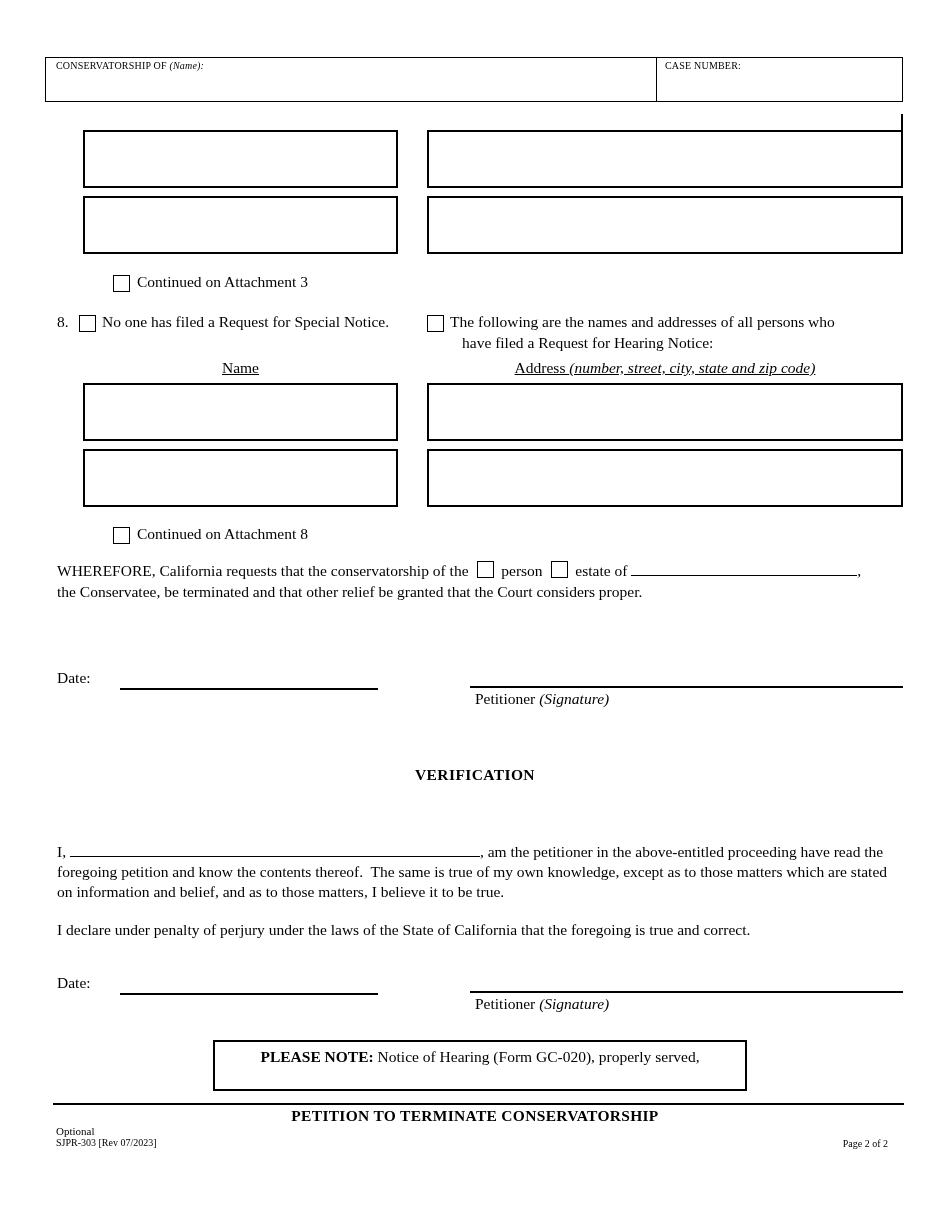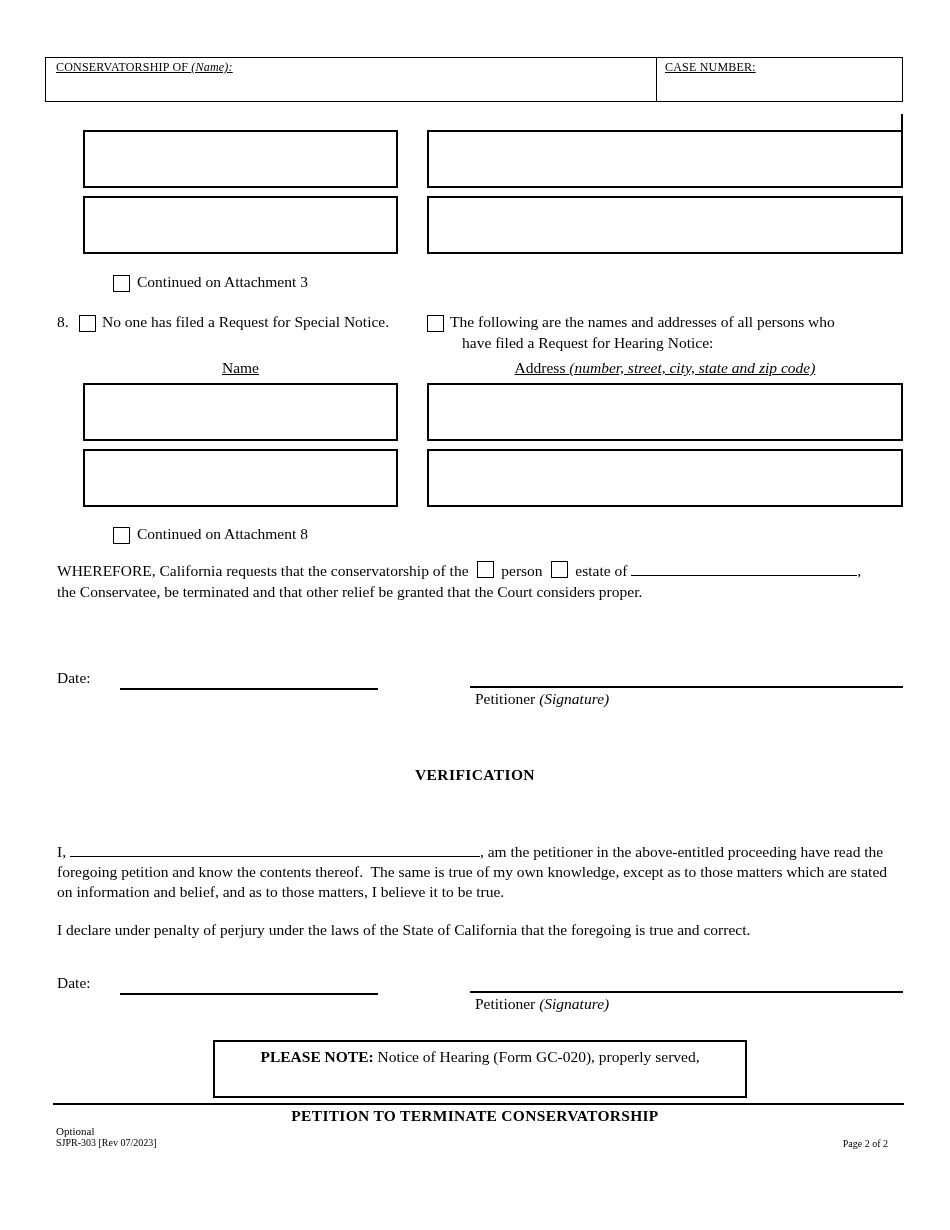--- a/index.html
+++ b/index.html
@@ -4,41 +4,41 @@
 <style>
   html,body{margin:0;padding:0;background:#fff;}
   .page{
     position:relative;width:950px;height:1230px;background:#ffffff;color:#000;
     font-family:"Liberation Serif","DejaVu Serif",serif;font-size:15.5px;overflow:hidden;
   }
   .abs{position:absolute;}
   
   .hdr-box{left:45px;top:57px;width:858px;height:45px;border:1.5px solid #000;box-sizing:border-box;}
   .hdr-div{left:656px;top:57px;width:0;height:45px;border-left:1.5px solid #000;}
-  .hdr-label{font-size:12px;letter-spacing:.2px;text-decoration:underline;}
+  .hdr-label{font-size:10px;letter-spacing:.2px;}
   
   .entry{border:2px solid #000;box-sizing:border-box;background:#fff;}
   .colL{left:83px;width:315px;height:58px;}
   .colR{left:427px;width:476px;height:58px;}
   .tick{left:901px;top:114px;width:2px;height:16px;background:#000;}
   
   .cb{display:inline-block;width:15px;height:15px;border:1.5px solid #000;background:#fff;box-sizing:content-box;vertical-align:-2px;}
   .cb.abs{vertical-align:baseline;}
   
   .it{font-style:italic;}
   .b{font-weight:bold;}
   .u{text-decoration:underline;margin-top:12px;}
   .nowrap{white-space:nowrap;}
   .center{text-align:center;}
   .blank{display:inline-block;border-bottom:1.5px solid #000;height:13px;}
   .rule2{border-top:2px solid #000;height:0;}
   .small{font-size:10px;}
   .para{line-height:19.8px;}
   
-  .note-box{left:213px;top:1040px;width:534px;height:58px;border:2px solid #000;box-sizing:border-box;padding-top:3px;line-height:23px;}
+  .note-box{left:213px;top:1040px;width:534px;height:51px;border:2px solid #000;box-sizing:border-box;padding-top:3px;line-height:23px;}
 </style>
 </head>
 <body>
 
 <div class="page">
 
   <div class="abs hdr-box"></div>
   <div class="abs hdr-div"></div>
   <div class="abs hdr-label" style="left:56px;top:60px;"><span>CONSERVATORSHIP OF </span><span class="it">(Name):</span></div>
   <div class="abs hdr-box" style="left:656px;width:247px;border-left:none;"></div>

